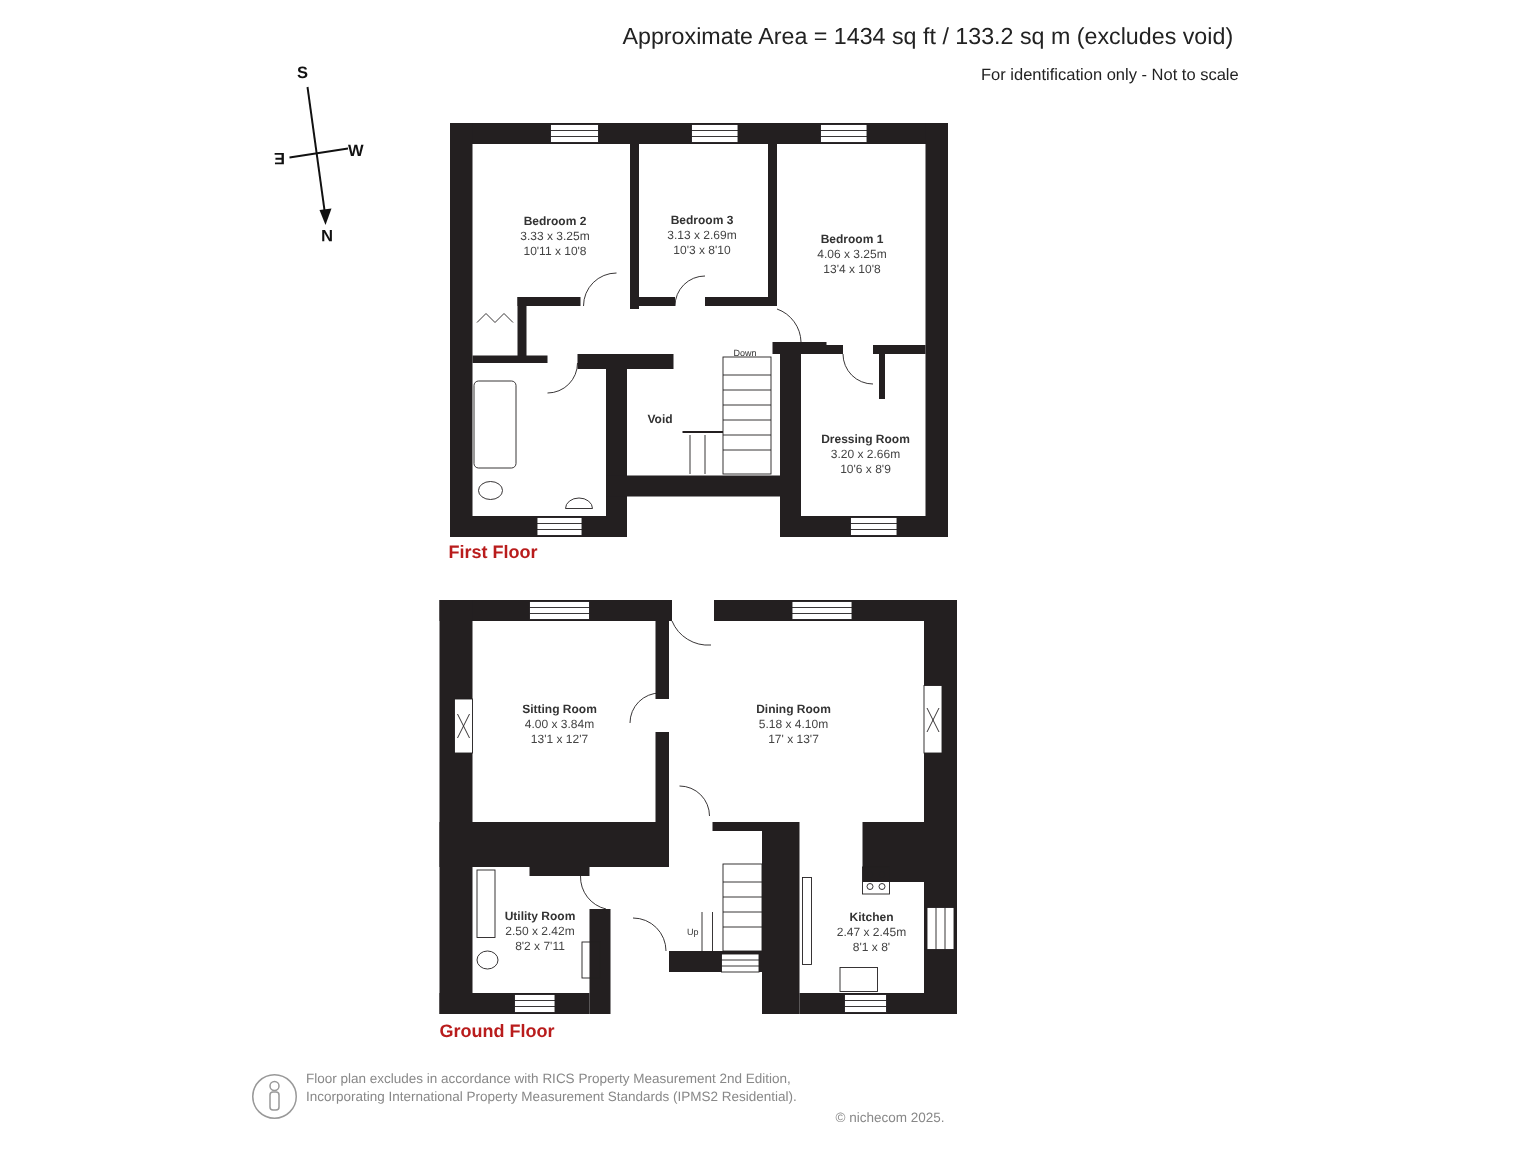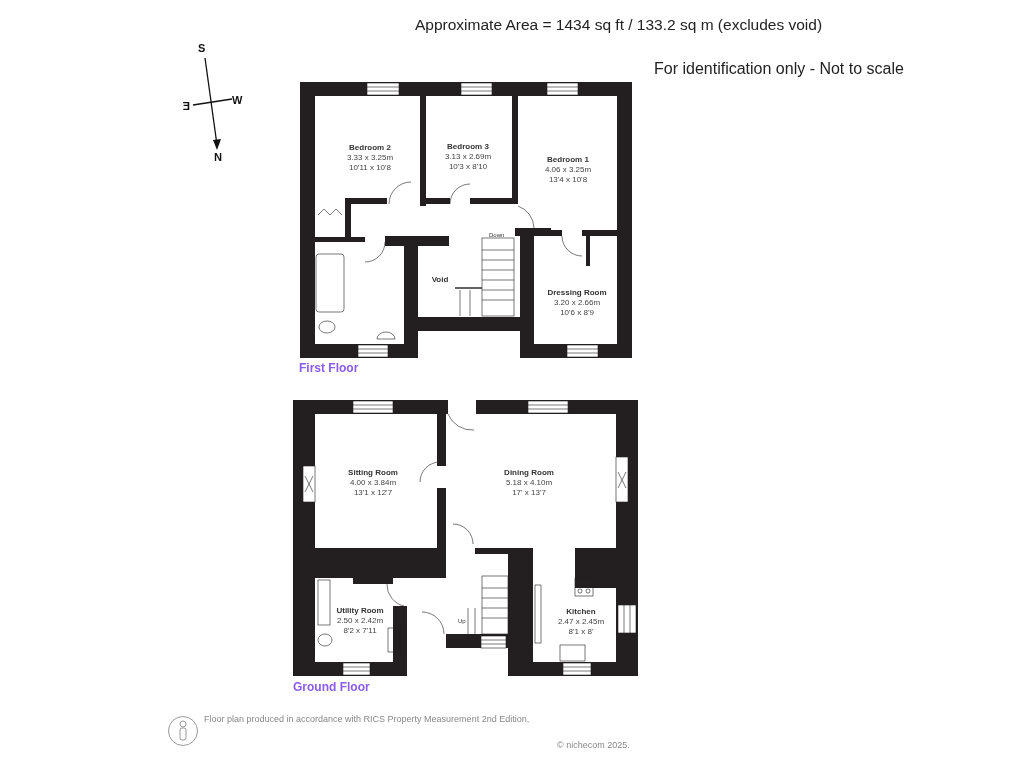--- a/index.html
+++ b/index.html
@@ -1,23 +1,23 @@
 <!DOCTYPE html>
 <html><head>
   <meta charset="utf-8">
   <style>
     html, body { margin: 0; padding: 0; background: #ffffff; }
     body { width: 1024px; height: 768px; position: relative; overflow: hidden; font-family: "Liberation Sans", sans-serif; color: #222; }
     .header-title { position: absolute; left: 415px; top: 16px; font-size: 15.5px; color: #222; white-space: nowrap; text-align: center; }
-    .header-sub { position: absolute; left: 654px; top: 60px; font-size: 16px; color: #222; white-space: nowrap; }
+    .header-sub { position: absolute; left: 654px; top: 44px; font-size: 11px; color: #222; white-space: nowrap; }
     svg.plan { position: absolute; left: 0; top: 0; }
     .room-name { font-family: "Liberation Sans", sans-serif; font-weight: bold; font-size: 8px; fill: #333; }
     .room-dim { font-family: "Liberation Sans", sans-serif; font-size: 8px; fill: #444; }
     .small-label { font-family: "Liberation Sans", sans-serif; font-size: 6px; fill: #333; }
-    .floor-label { position: absolute; font-weight: bold; font-size: 12px; color: #8b5cf6; white-space: nowrap; }
+    .floor-label { position: absolute; font-weight: bold; font-size: 12px; color: #b91c1c; white-space: nowrap; }
     .compass-letter { font-family: "Liberation Sans", sans-serif; font-size: 11px; fill: #111; font-weight: bold; }
     .footer { position: absolute; left: 204px; top: 713px; font-size: 9px; color: #888; line-height: 12px; }
     .footer-line { white-space: nowrap; }
     .footer-copy { position: absolute; left: 557px; top: 740px; font-size: 9px; color: #888; white-space: nowrap; }
     .footer-icon { position: absolute; left: 168px; top: 716px; width: 28px; height: 28px; border: 1px solid #999; border-radius: 50%; }
   </style>
 </head>
 <body>
 
 <div class="header-title">Approximate Area = 1434 sq ft / 133.2 sq m (excludes void)</div>
@@ -240,15 +240,16 @@
 <div class="floor-label" style="left:299px; top:361px;">First Floor</div>
 <div class="floor-label" style="left:293px; top:680px;">Ground Floor</div>
 
 <div class="footer-icon">
   <svg width="28" height="28" viewBox="0 0 28 28">
       <circle cx="14" cy="7" r="3" fill="none" stroke="#999" stroke-width="1"></circle>
       <rect x="11" y="11" width="6" height="12" rx="2" fill="none" stroke="#999" stroke-width="1"></rect>
     </svg>
 </div>
 <div class="footer">
-  <div class="footer-line">Floor plan produced in accordance with RICS Property Measurement 2nd Edition,</div>
+  <div class="footer-line">Floor plan excludes in accordance with RICS Property Measurement 2nd Edition,</div>
+  <div class="footer-line">Incorporating International Property Measurement Standards (IPMS2 Residential).</div>
 </div>
 <div class="footer-copy">© nichecom 2025.</div>
 
 </body></html>

